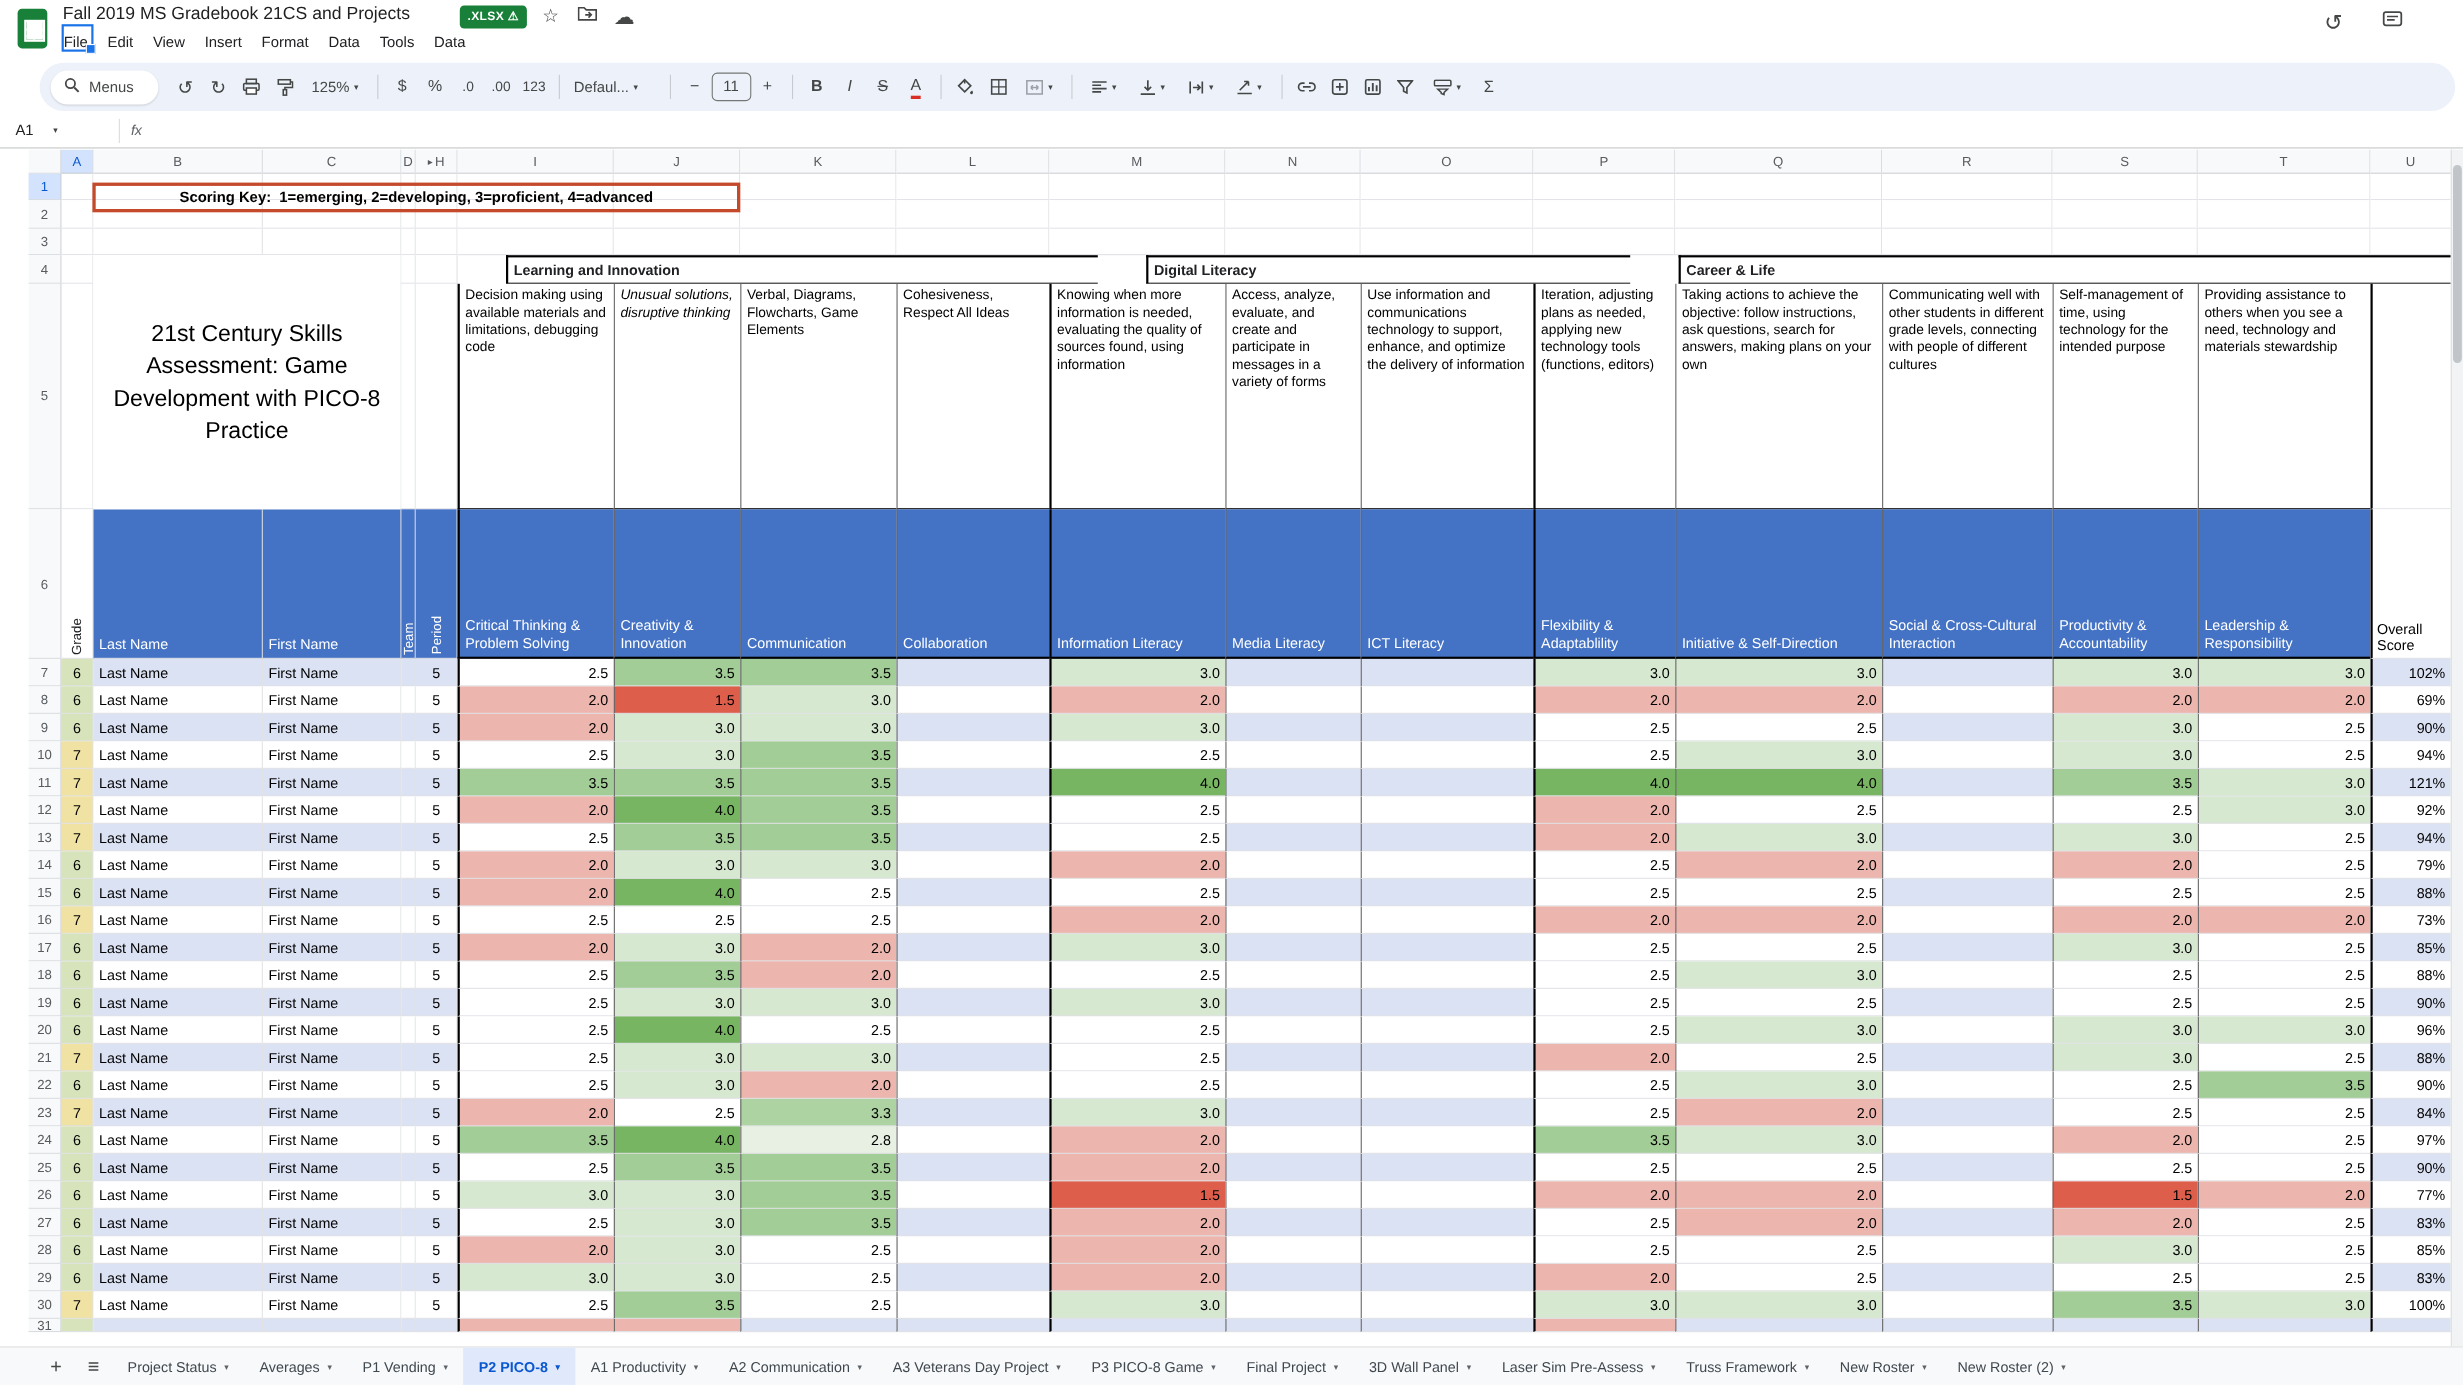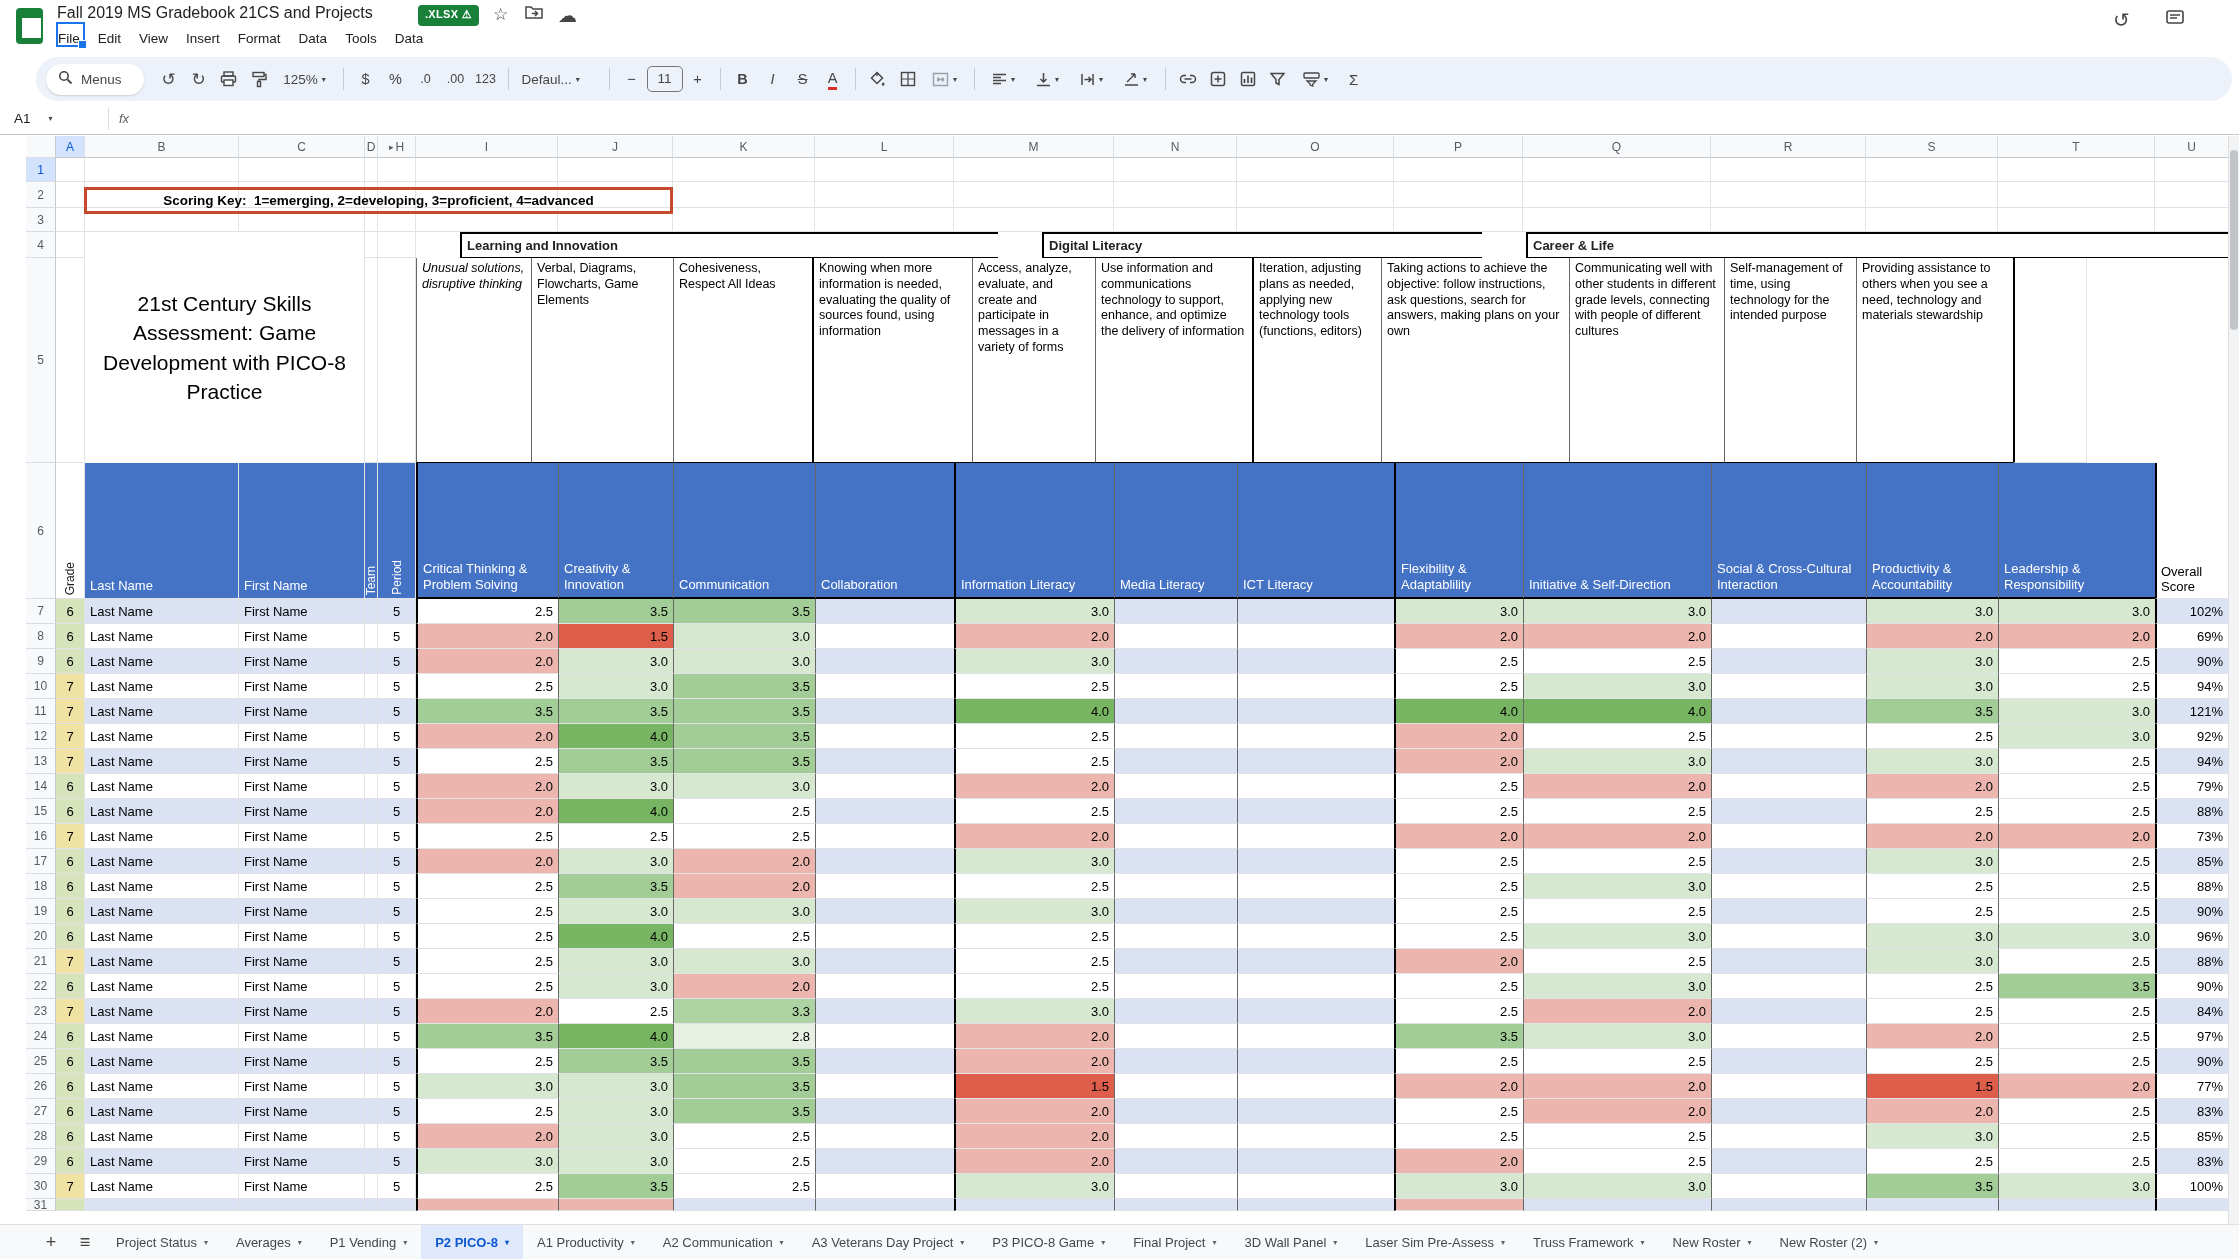--- a/index.html
+++ b/index.html
@@ -409,20 +409,21 @@
       <div class="c thickL" style="width: 74px;"></div>
     </div>
     <div class="r" style="height: 205px;">
       <div class="gutpad"></div>
       <div class="gut">5</div>
       <div class="c " style="width: 29px;"></div>
       <div class="c " style="width: 154px;"></div>
       <div class="c " style="width: 126px;"></div>
       <div class="c " style="width: 13px;"></div>
       <div class="c " style="width: 38px;"></div>
+      <div class="c desc thickL noR thinBlackB" style="width: 142px;">Decision making using available materials and limitations, debugging code</div>
       <div class="c desc thinDarkL noR thinBlackB" style="width: 115px; font-style: italic;">Unusual solutions, disruptive thinking</div>
       <div class="c desc thinDarkL noR thinBlackB" style="width: 142px;">Verbal, Diagrams, Flowcharts, Game Elements</div>
       <div class="c desc thinDarkL noR thinBlackB" style="width: 139px;">Cohesiveness, Respect All Ideas</div>
       <div class="c desc thickL noR thinBlackB" style="width: 160px;">Knowing when more information is needed, evaluating the quality of sources found, using information</div>
       <div class="c desc thinDarkL noR thinBlackB" style="width: 123px;">Access, analyze, evaluate, and create and participate in messages in a variety of forms</div>
       <div class="c desc thinDarkL noR thinBlackB" style="width: 157px;">Use information and communications technology to support, enhance, and optimize the delivery of information</div>
       <div class="c desc thickL noR thinBlackB" style="width: 129px;">Iteration, adjusting plans as needed, applying new technology tools (functions, editors)</div>
       <div class="c desc thinDarkL noR thinBlackB" style="width: 188px;">Taking actions to achieve the objective: follow instructions, ask questions, search for answers, making plans on your own</div>
       <div class="c desc thinDarkL noR thinBlackB" style="width: 155px;">Communicating well with other students in different grade levels, connecting with people of different cultures</div>
       <div class="c desc thinDarkL noR thinBlackB" style="width: 132px;">Self-management of time, using technology for the intended purpose</div>
@@ -1003,21 +1004,21 @@
       <div class="c thickL noR band" style="width: 129px; background: rgb(236, 181, 173);"></div>
       <div class="c thinDarkL noR band" style="width: 188px;"></div>
       <div class="c thinDarkL noR band" style="width: 155px;"></div>
       <div class="c thinDarkL noR band" style="width: 132px;"></div>
       <div class="c thinDarkL noR band" style="width: 157px;"></div>
       <div class="c thickL band" style="width: 74px;"></div>
     </div>
   </div>
 
 <div class="sel-a1"></div>
-<div class="key-box" style="top:187px;">Scoring Key:  1=emerging, 2=developing, 3=proficient, 4=advanced</div>
+<div class="key-box" style="top:166px;">Scoring Key:  1=emerging, 2=developing, 3=proficient, 4=advanced</div>
 <div class="title-box" style="top:232px;">21st Century Skills Assessment: Game Development with PICO-8 Practice</div>
 
 <div class="vscroll">
     <div class="vthumb"></div>
   </div>
 
 <div class="tabbar" id="tabbar">
   <div class="icbtn">+</div>
   <div class="icbtn">≡</div>
 <div class="tab">

